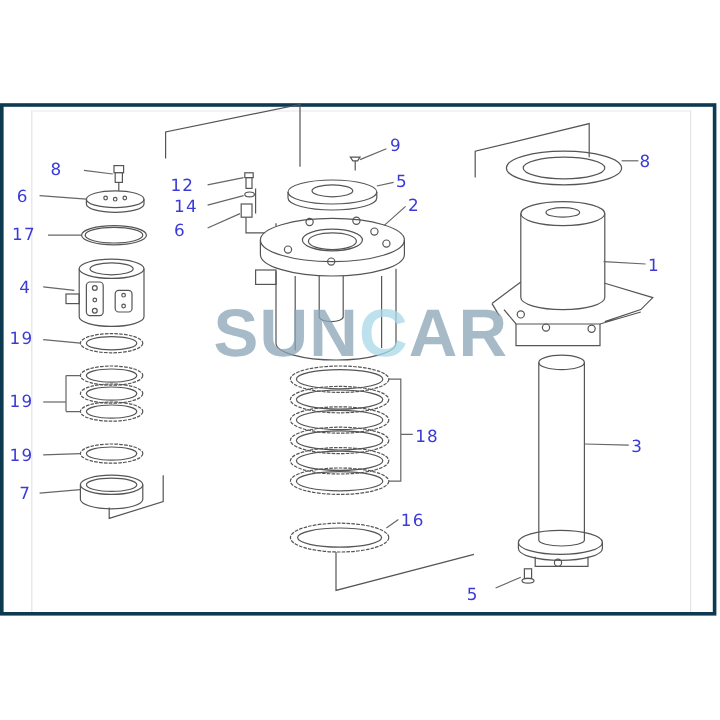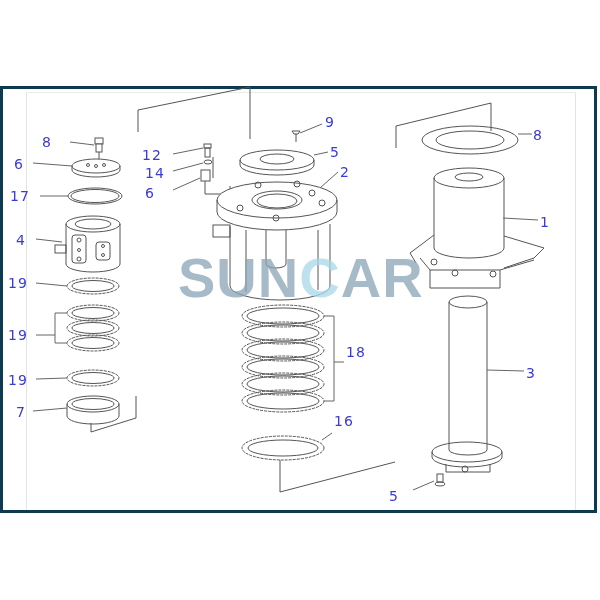--- a/index.html
+++ b/index.html
@@ -223,17 +223,17 @@
 <div class="lbl" style="left:14px;top:157px">6</div>
 <div class="lbl" style="left:16px;top:405px">7</div>
 <div class="lbl" style="left:533px;top:128px">8</div>
 <div class="lbl" style="left:325px;top:115px">9</div>
 <div class="lbl" style="left:42px;top:135px">8</div>
 <div class="lbl" style="left:389px;top:489px">5</div>
 <div class="lbl" style="left:142px;top:148px">12</div>
 <div class="lbl" style="left:145px;top:166px">14</div>
 <div class="lbl" style="left:145px;top:186px">6</div>
 <div class="lbl" style="left:10px;top:189px">17</div>
-<div class="lbl" style="left:334px;top:414px">16</div>
+<div class="lbl" style="left:334px;top:427px">16</div>
 <div class="lbl" style="left:8px;top:328px">19</div>
-<div class="lbl" style="left:346px;top:345px">18</div>
+<div class="lbl" style="left:346px;top:357px">18</div>
 <div class="lbl" style="left:8px;top:276px">19</div>
 <div class="lbl" style="left:8px;top:373px">19</div>
 
 </body></html>

